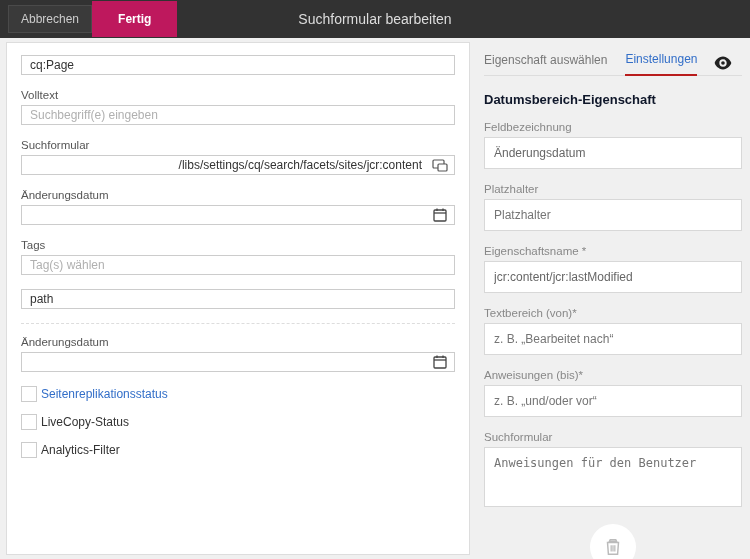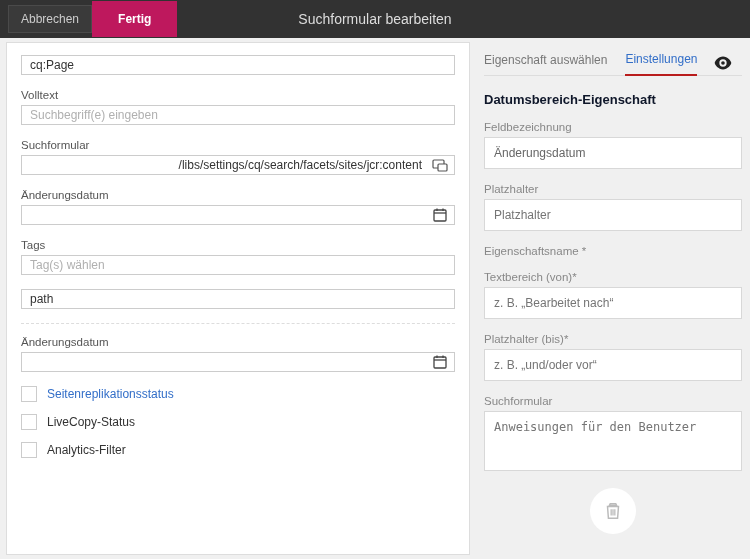--- a/index.html
+++ b/index.html
@@ -13,21 +13,21 @@
   .left { background: #fff; border: 1px solid #ddd; height: 100%; overflow-y: auto; padding: 12px 14px; }
   .right { flex: 1; padding: 14px 8px 14px 14px; overflow-y: auto; position: relative; }
   .field-label { font-size: 11.5px; color: #555; margin-bottom: 4px; display: block; }
   .field-input { width: 100%; border: 1px solid #ccc; padding: 2px 8px; font-size: 12px; color: #333; background: #fff; }
   .field-input::placeholder { color: #b0b0b0; }
   .field-block { margin-bottom: 14px; }
   .with-icon { position: relative; }
   .with-icon .field-input { padding-right: 32px; text-align: right; }
   .input-icon { position: absolute; right: 6px; top: 50%; transform: translateY(-50%); width: 18px; height: 18px; display: flex; align-items: center; justify-content: center; }
   .hr { border: none; border-top: 1px dashed #ddd; margin: 12px 0; }
-  .check-row { display: flex; align-items: center; gap: 10px; margin-bottom: 12px; }
+  .check-row { display: flex; align-items: center; gap: 4px; margin-bottom: 12px; }
   .fake-check { width: 16px; height: 16px; border: 1px solid #ccc; background: #fff; }
   .check-row.blue { color: #326ec8; }
   .tabs { display: flex; gap: 18px; border-bottom: 1px solid #ddd; margin-bottom: 16px; align-items: flex-end; }
   .tab { font-size: 12px; color: #777; padding-bottom: 8px; cursor: pointer; }
   .tab.active { color: #326ec8; border-bottom: 2px solid #b91c1c; margin-bottom: -1px; }
   .eye { position: absolute; right: 16px; top: 14px; }
   .section-title { font-size: 13px; font-weight: 700; color: #0f172a; margin-bottom: 14px; }
   .r-field { margin-bottom: 14px; }
   .r-label { font-size: 11.5px; color: #888; margin-bottom: 4px; display: block; }
   .r-input { width: 100%; border: 1px solid #d8d8d8; background: #fff; padding: 8px 9px; font-size: 12px; color: #666; }
@@ -152,29 +152,30 @@
       <input class="r-input" value="Änderungsdatum" style="">
     </div>
 
     <div class="r-field">
       <label class="r-label">Platzhalter</label>
       <input class="r-input empty" placeholder="Platzhalter" style="">
     </div>
 
     <div class="r-field">
       <label class="r-label">Eigenschaftsname *</label>
+      <input class="r-input" value="jcr:content/jcr:lastModified" style="">
     </div>
 
     <div class="r-field">
       <label class="r-label">Textbereich (von)*</label>
       <input class="r-input empty" placeholder="z. B. „Bearbeitet nach“" style="">
     </div>
 
     <div class="r-field">
-      <label class="r-label">Platzhalter (bis)*</label>
+      <label class="r-label">Anweisungen (bis)*</label>
       <input class="r-input empty" placeholder="z. B. „und/oder vor“" style="">
     </div>
 
     <div class="r-field">
       <label class="r-label">Suchformular</label>
       <textarea class="r-textarea" placeholder="Anweisungen für den Benutzer" style=""></textarea>
     </div>
 
     <div class="trash-wrap">
       <div class="trash-circle">

